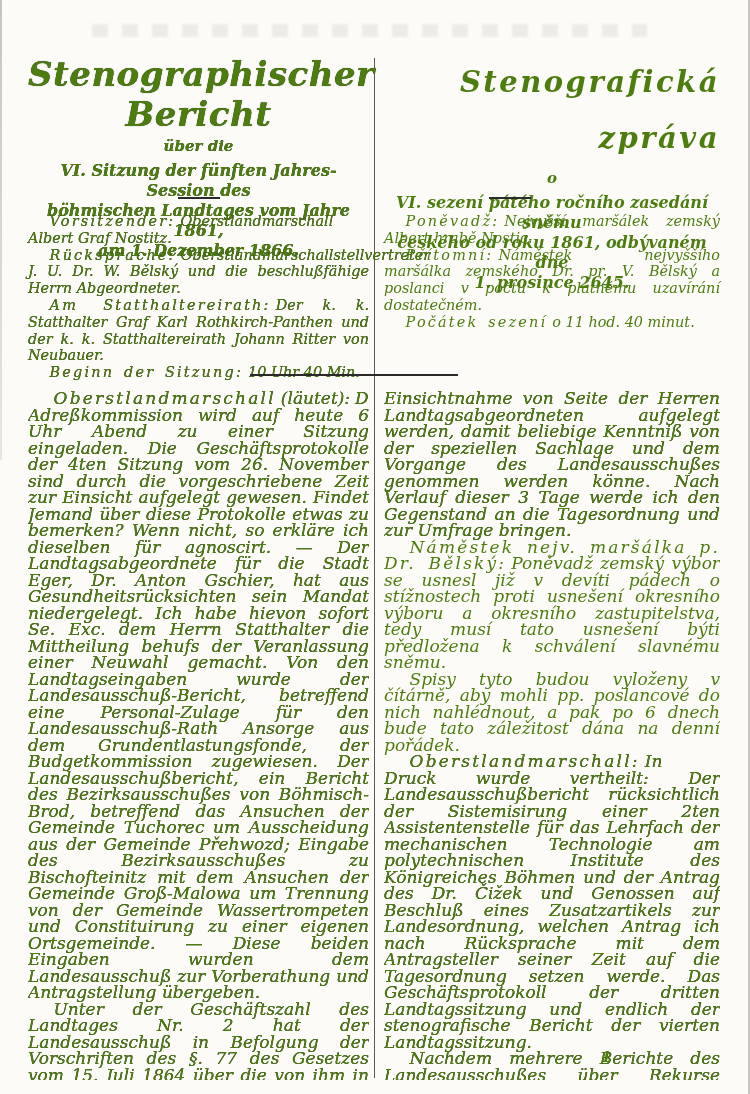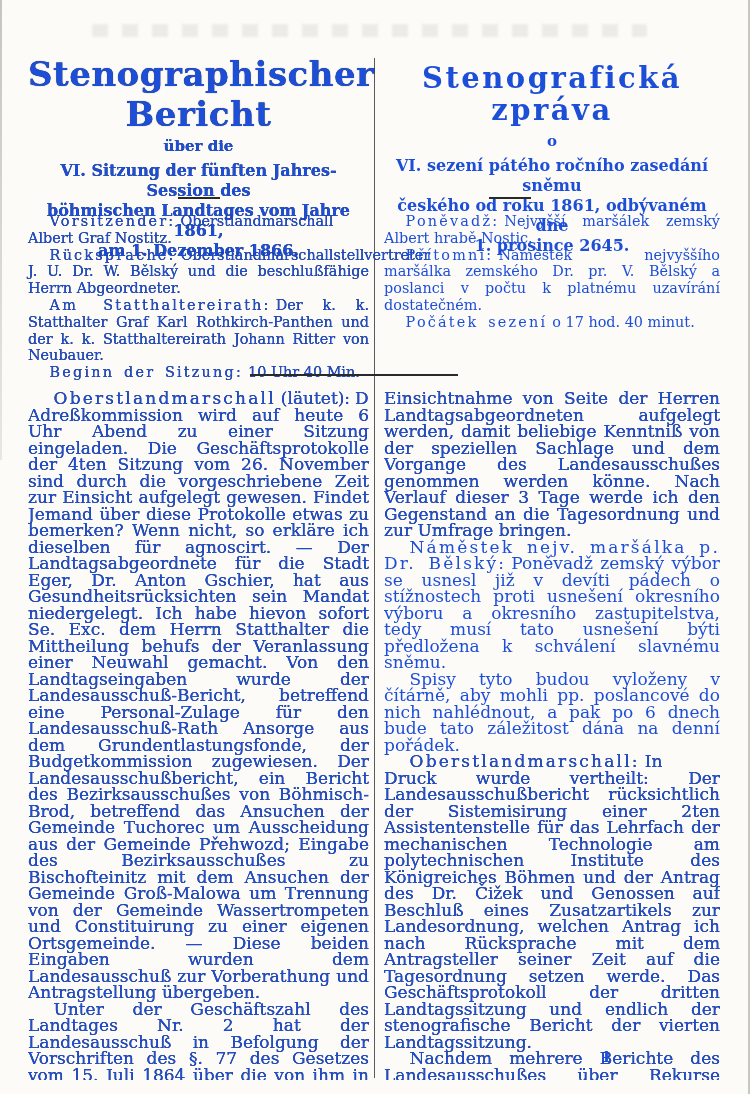--- a/index.html
+++ b/index.html
@@ -2,21 +2,22 @@
 <html><head>
 <meta charset="utf-8">
 <style>
   html,body{margin:0;padding:0;background:#dddbd6;}
   .page{
     position:relative;
     width:750px;height:1094px;
     background:#fcfbf8;
     overflow:hidden;
     font-family:"DejaVu Serif","Liberation Serif",serif;
-    color:#1d4ed8;
+    color:#4d7c0f;
+    font-style:italic;
   }
   
   .edge-left{position:absolute;left:0;top:0;width:2px;height:460px;background:linear-gradient(#9a9892,#d8d6d0);opacity:.55;}
   .edge-right{position:absolute;right:0;top:0;width:2px;height:1094px;background:#b3b1ab;opacity:.7;}
   .ghost{
     position:absolute;left:92px;top:24px;width:555px;height:13px;
     background:repeating-linear-gradient(90deg,rgba(110,110,108,.22) 0 16px,rgba(110,110,108,0) 16px 30px);
     filter:blur(1.2px);opacity:.5;border-radius:2px;
   }
   .col-divider{position:absolute;left:374px;top:58px;width:1px;height:1020px;background:#3d3d3d;opacity:.85;}
@@ -26,21 +27,21 @@
   .col-right{left:384px;width:336px;}
   .abs{position:absolute;}
 
   
   .hdr{text-align:center;top:54px;}
   .title-de{
     margin:0;font-size:34px;line-height:40px;font-weight:bold;letter-spacing:.5px;
     text-shadow:0 0 .7px #111;
   }
   .title-cs{
-    margin:8px;font-size:29px;line-height:32px;font-weight:bold;letter-spacing:2.5px;word-spacing:8px;
+    margin:0;font-size:29px;line-height:56px;font-weight:bold;letter-spacing:2.5px;word-spacing:8px;text-align:right;
   }
   .hdr .over{font-size:15px;line-height:15px;margin-top:5px;font-weight:bold;}
   .hdr .subtitle{
     margin-top:7px;font-size:16px;line-height:20px;font-weight:bold;white-space:pre-line;
   }
   .de{text-shadow:0 0 .55px #1b1b1b;}     
   .cs{text-shadow:none;}
 
   .dash{position:absolute;top:197px;width:42px;height:2px;background:#2a2a2a;}
   .dash-left{left:178px;}
@@ -89,21 +90,21 @@
   <section class="abs col-left preamble de">
     <p><span class="sp lead-gap">Vorsitzender:</span><span>Oberstlandmarschall Albert Graf Nostitz.</span></p>
     <p><span class="sp lead-gap">Rücksprache:</span><span>Oberstlandmarschallstellvertreter J. U. Dr. W. Bělský und die beschlußfähige Herrn Abgeordneter.</span></p>
     <p><span class="sp lead-gap">Am Statthaltereirath:</span><span>Der k. k. Statthalter Graf Karl Rothkirch-Panthen und der k. k. Statthaltereirath Johann Ritter von Neubauer.</span></p>
     <p><span class="sp lead-gap">Beginn der Sitzung:</span><span>10 Uhr 40 Min.</span></p>
   </section>
 
   <section class="abs col-right preamble cs">
     <p><span class="sp lead-gap">Poněvadž:</span><span>Nejvyšší maršálek zemský Albert hrabě Nostic.</span></p>
     <p><span class="sp lead-gap">Přítomní:</span><span>Náměstek nejvyššího maršálka zemského Dr. pr. V. Bělský a poslanci v počtu k platnému uzavírání dostatečném.</span></p>
-    <p><span class="sp lead-gap">Počátek sezení</span><span>o 17 hod. 40 minut.</span></p>
+    <p><span class="sp lead-gap">Počátek sezení</span><span>o 11 hod. 40 minut.</span></p>
   </section>
 
   <div class="mid-rule"></div>
 
   <section class="abs col-left body-col de">
     <p><span class="sp lead-gap">Oberstlandmarschall</span><span class="lead-gap">(läutet):</span><span>Die Adreßkommission wird auf heute 6 Uhr Abend zu einer Sitzung eingeladen. Die Geschäftsprotokolle der 4ten Sitzung vom 26. November sind durch die vorgeschriebene Zeit zur Einsicht aufgelegt gewesen. Findet Jemand über diese Protokolle etwas zu bemerken? Wenn nicht, so erkläre ich dieselben für agnoscirt. — Der Landtagsabgeordnete für die Stadt Eger, Dr. Anton Gschier, hat aus Gesundheitsrücksichten sein Mandat niedergelegt. Ich habe hievon sofort Se. Exc. dem Herrn Statthalter die Mittheilung behufs der Veranlassung einer Neuwahl gemacht. Von den Landtagseingaben wurde der Landesausschuß-Bericht, betreffend eine Personal-Zulage für den Landesausschuß-Rath Ansorge aus dem Grundentlastungsfonde, der Budgetkommission zugewiesen. Der Landesausschußbericht, ein Bericht des Bezirksausschußes von Böhmisch-Brod, betreffend das Ansuchen der Gemeinde Tuchorec um Ausscheidung aus der Gemeinde Přehwozd; Eingabe des Bezirksausschußes zu Bischofteinitz mit dem Ansuchen der Gemeinde Groß-Malowa um Trennung von der Gemeinde Wassertrompeten und Constituirung zu einer eigenen Ortsgemeinde. — Diese beiden Eingaben wurden dem Landesausschuß zur Vorberathung und Antragstellung übergeben.</span></p>
     <p><span>Unter der Geschäftszahl des Landtages Nr. 2 hat der Landesausschuß in Befolgung der Vorschriften des §. 77 des Gesetzes vom 15. Juli 1864 über die von ihm in eigenen Fällen gefällten Entscheidungen über Berufungen gegen die Beschlüsse der Bezirksvertretungen und Bezirksausschüsse den Rechenschaftsbericht mit dem Antrag vorgelegt, der hohe Landtag wolle diese Entscheidungen zur genehmigenden Kenntniß nehmen, und da dem Berichte die Übersichtstabellen über die einzelnen Berufungen und über die Gründe der Entscheidungen nebst den sämmtlichen Bezugsakten beiliegen, halte ich für die Behandlung dieser Eingaben für zweckentsprechend, daß diese Akten durch 6 Tage im Lesezimmer zur</span></p>
   </section>
 
   <section class="abs col-right body-col">

